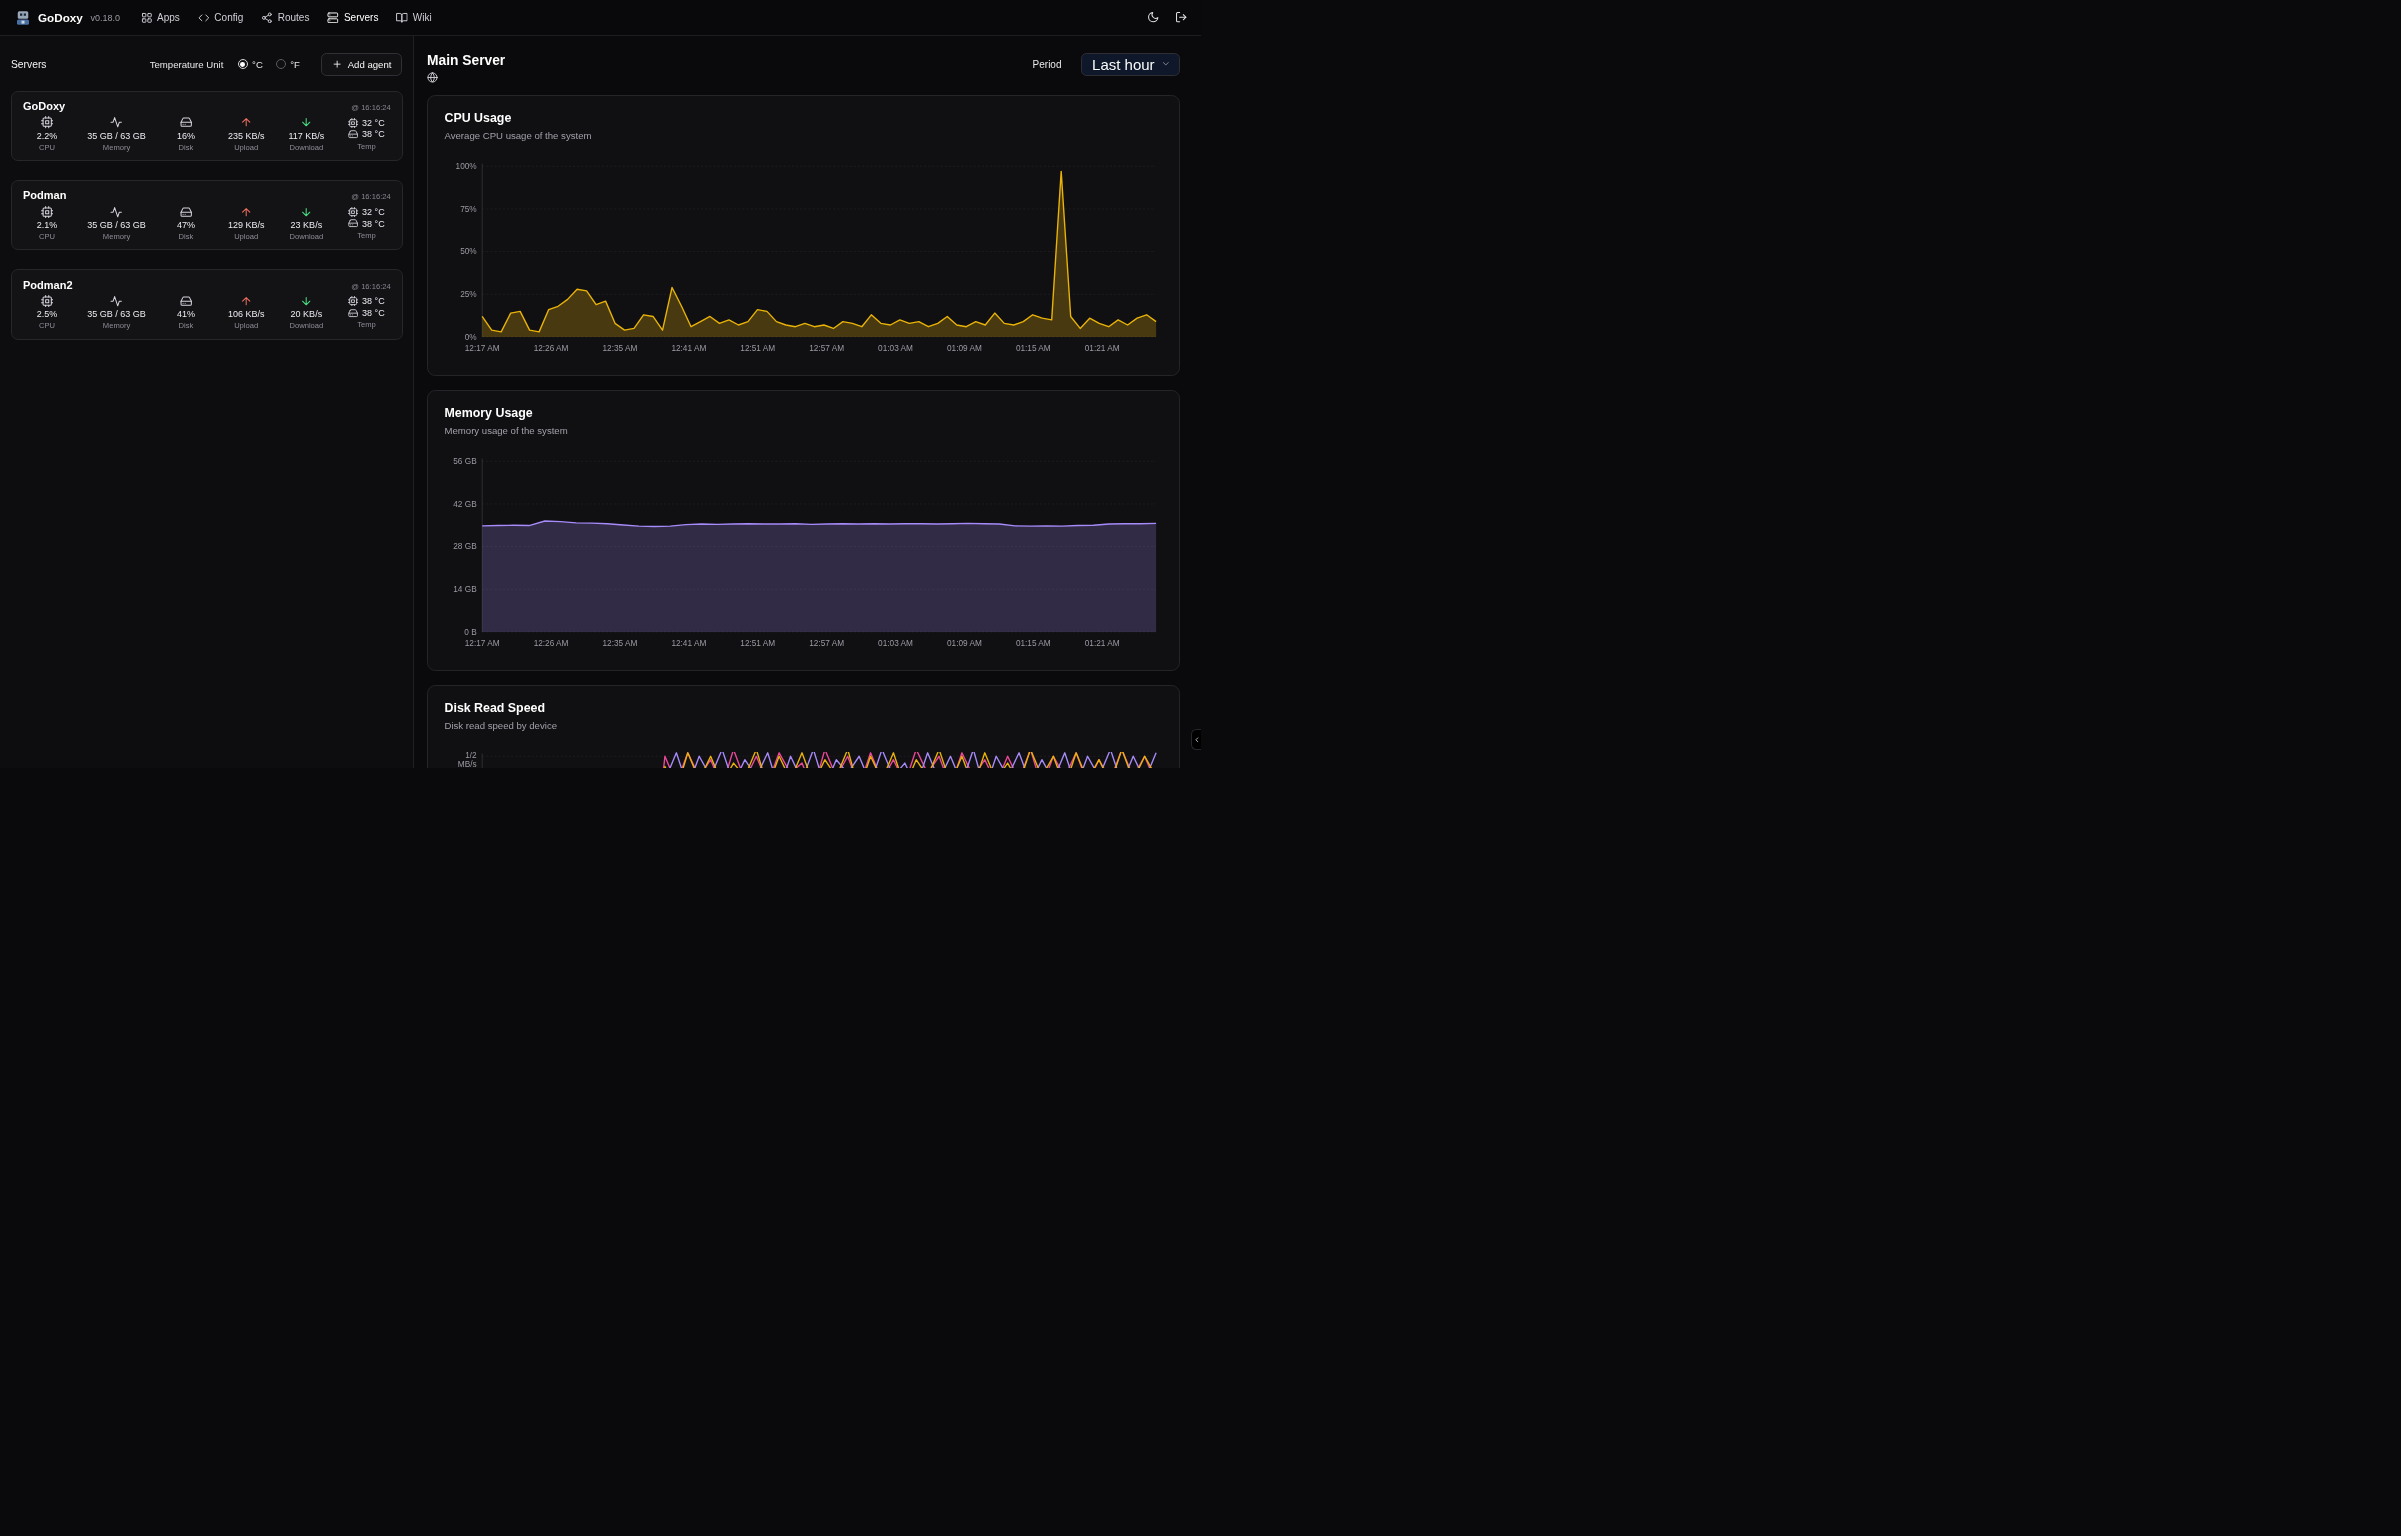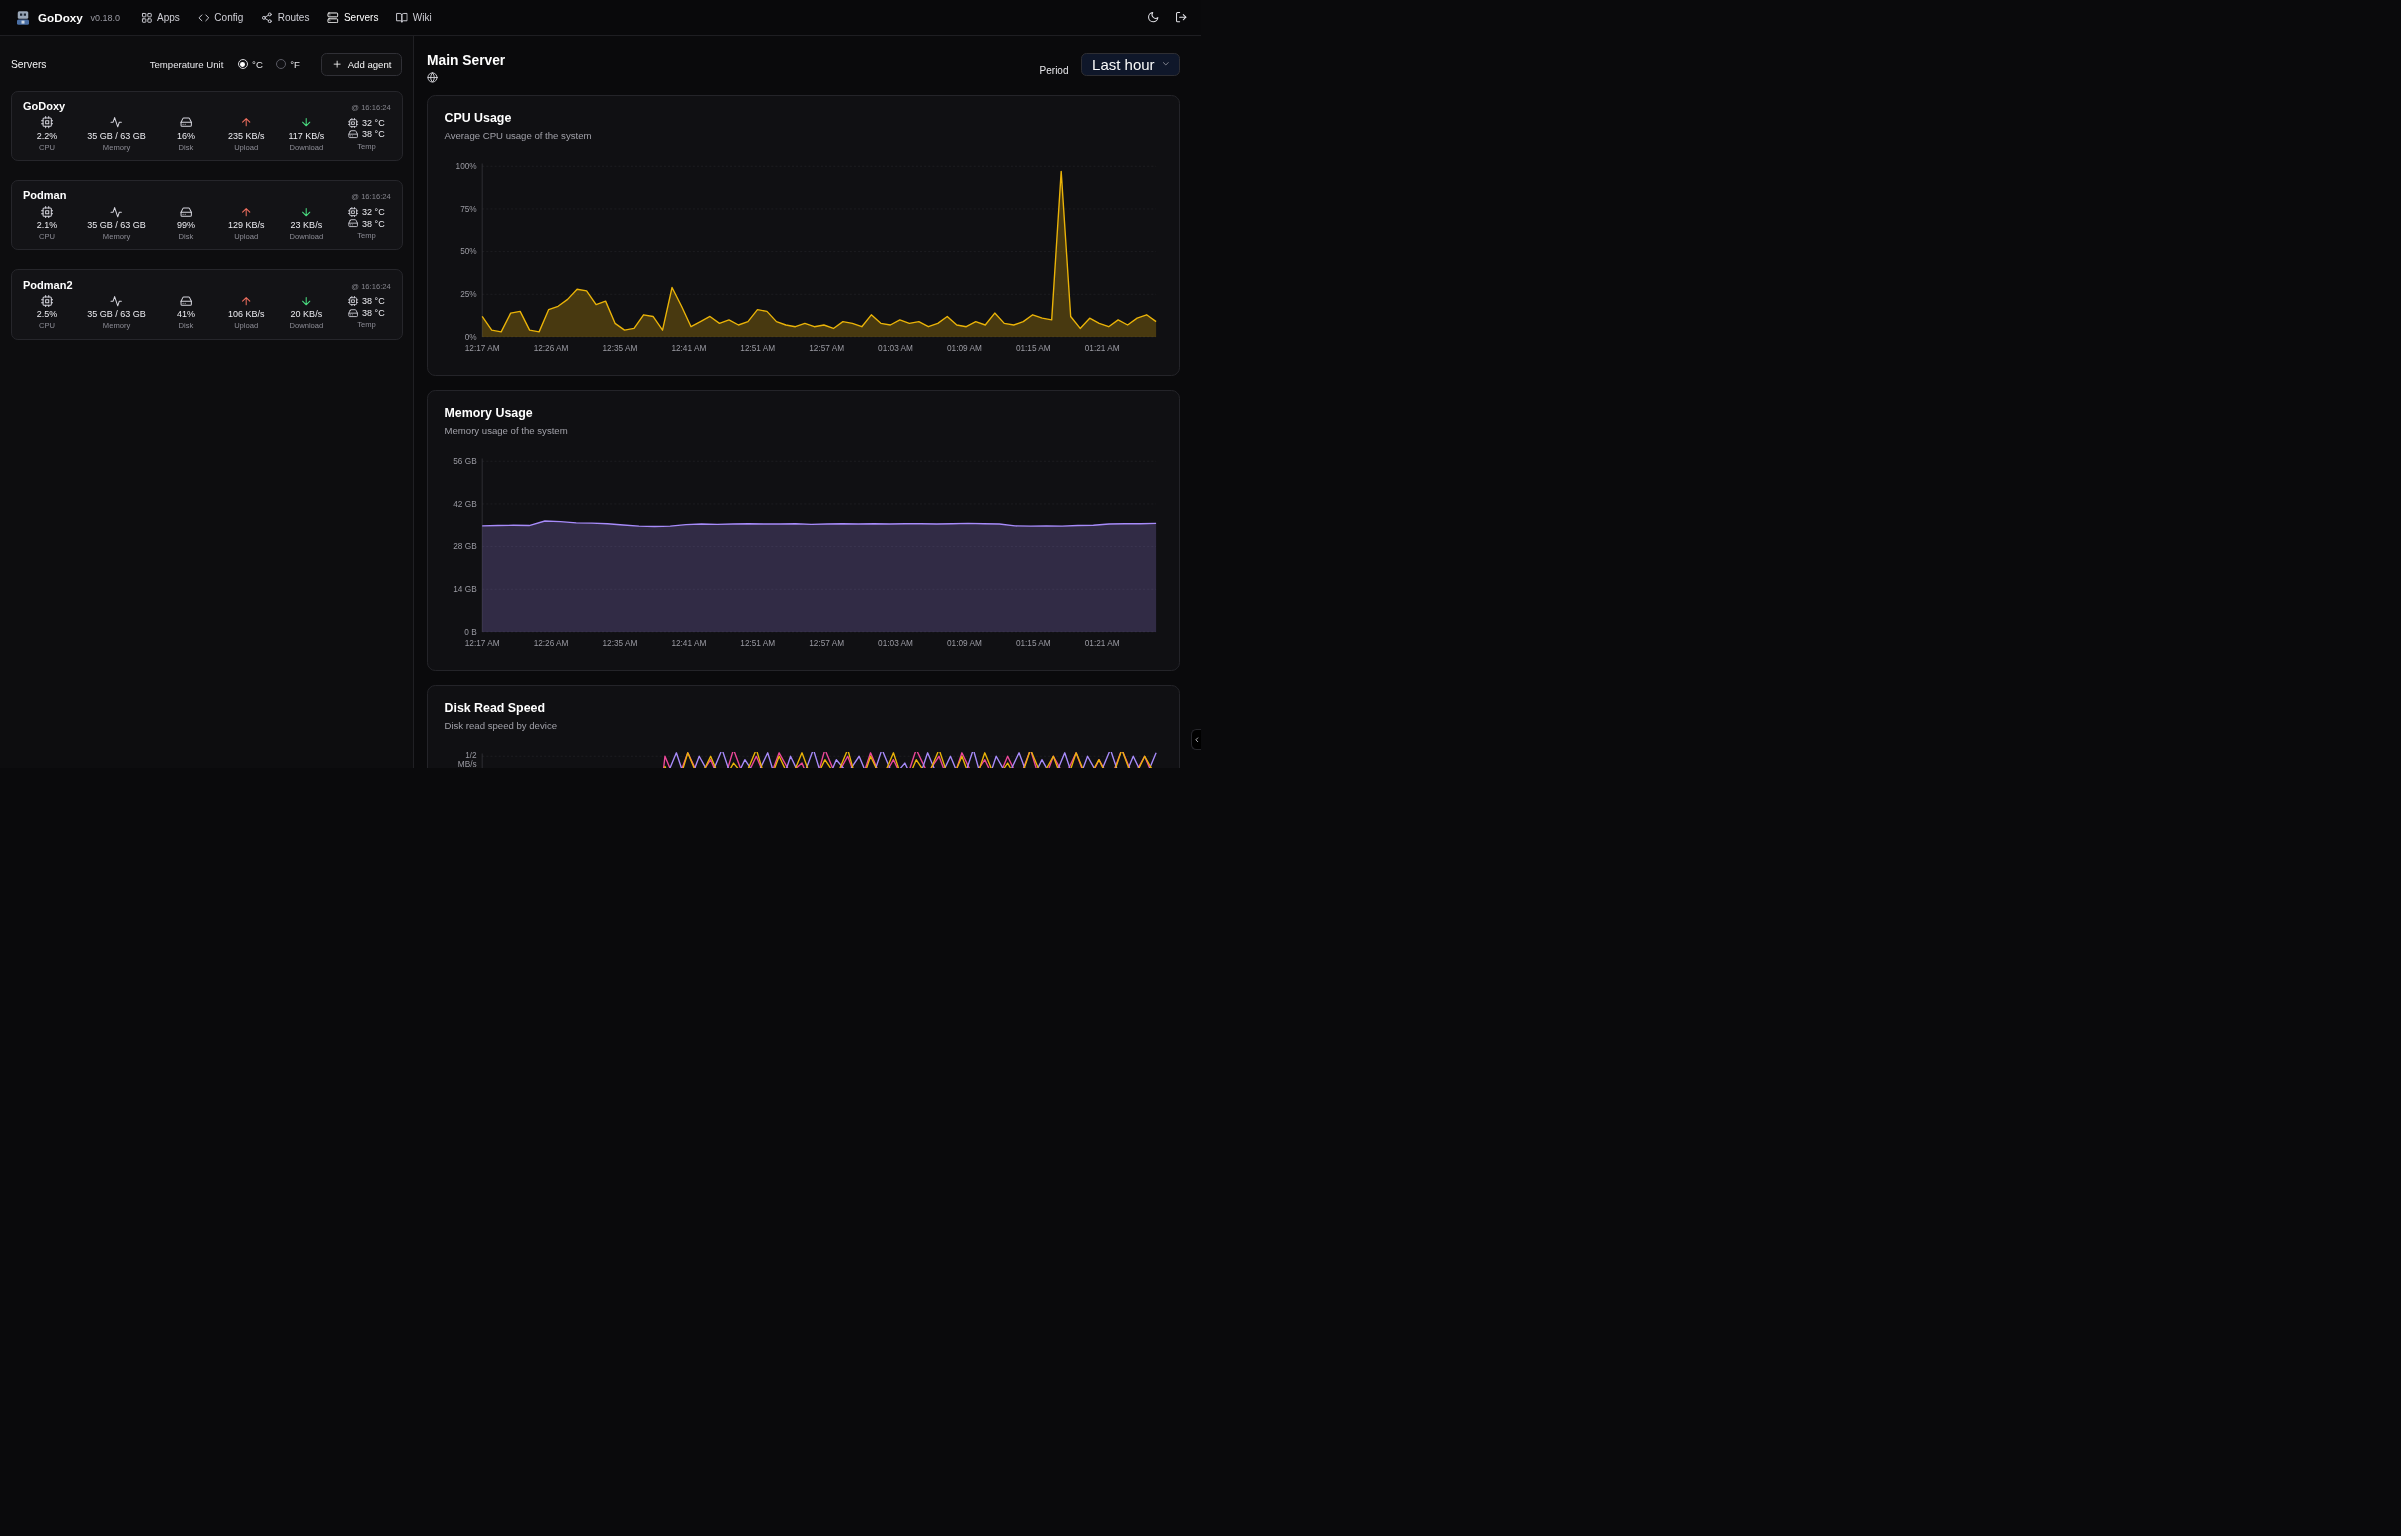--- a/index.html
+++ b/index.html
@@ -68,21 +68,21 @@
   .trow { display:flex; align-items:center; gap:3.4px; font-size:9px; color:#ececf1; }
   .trow .ic { width:10.3px; height:10.3px; color:#d6d6de; }
   .stat-temp .lbl { margin-top:0.7px; }
 
   
   .main { flex:1; padding:16.5px 21.3px 0 13px; overflow:hidden; }
   .main-head { display:flex; justify-content:space-between; align-items:flex-start; }
   .page-title { font-size:13.8px; font-weight:600; color:#fff; }
   .globe-wrap { margin-top:4.1px; }
   .globe-wrap .nic { width:11px; height:11px; color:#d4d4da; }
-  .period-group { display:flex; align-items:flex-end; gap:13px; }
+  .period-group { display:flex; align-items:center; gap:20px; }
   .period-label { font-size:10px; color:#e8e8ec; }
   .period-btn {
     height:23.4px; padding:0 8.3px 0 9.6px; display:flex; align-items:center; gap:6.2px;
     background:#0f172a; border:0.7px solid #2e2e33; border-radius:5.5px;
     color:#fafafa; font-size:15px; cursor:pointer; font-family:inherit;
   }
   .period-btn .nic { width:9.6px; height:9.6px; color:#a1a1aa; }
 
   .charts { margin-top:12.4px; }
   .chart-card {
@@ -341,21 +341,21 @@
             <svg class="ic ico" viewBox="0 0 18 18" width="12.4" height="12.4">
                 <use href="#i-activity"></use>
               </svg>
             <span class="val">35 GB / 63 GB</span>
             <span class="lbl">Memory</span>
           </div>
           <div class="stat">
             <svg class="ic ico" viewBox="0 0 18 18" width="12.4" height="12.4">
                 <use href="#i-disk"></use>
               </svg>
-            <span class="val">99%</span>
+            <span class="val">47%</span>
             <span class="lbl">Disk</span>
           </div>
           <div class="stat">
             <svg class="ic up ico" viewBox="0 0 18 18" width="12.4" height="12.4">
                 <use href="#i-up"></use>
               </svg>
             <span class="val">129 KB/s</span>
             <span class="lbl">Upload</span>
           </div>
           <div class="stat">

